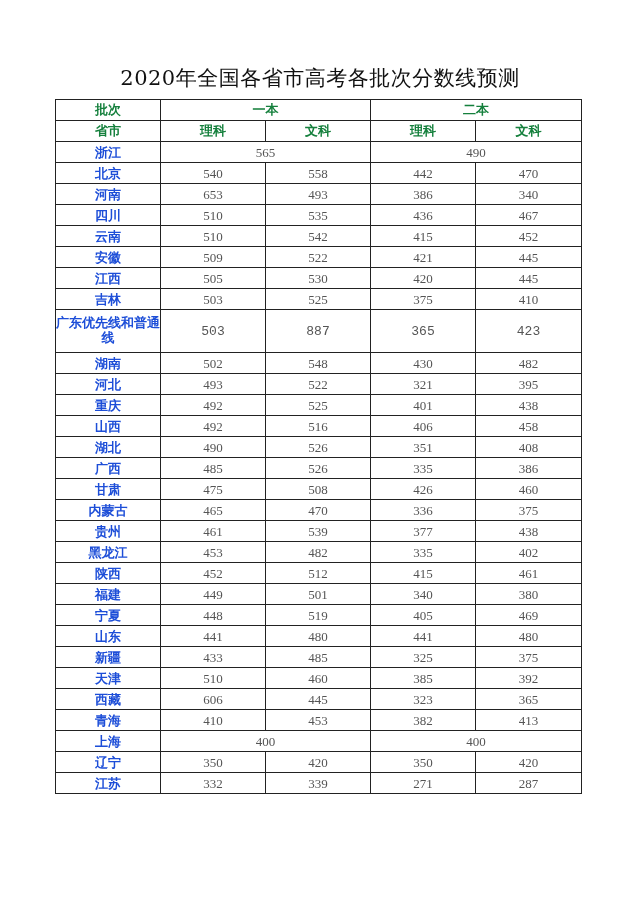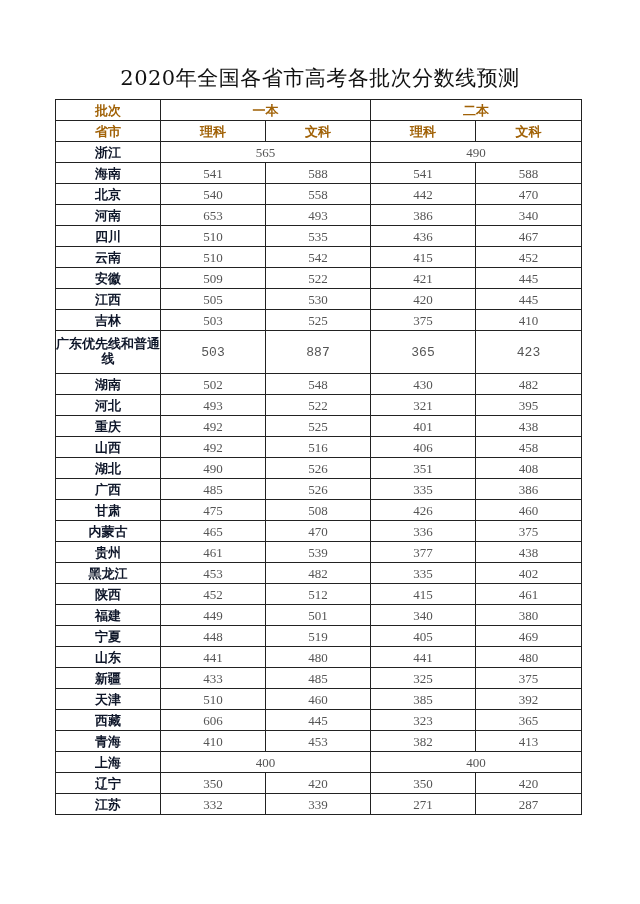--- a/index.html
+++ b/index.html
@@ -4,22 +4,22 @@
 <style>
   html, body { margin:0; padding:0; background:#ffffff; }
   body { width:640px; height:904px; position:relative; overflow:hidden;
          font-family: "DejaVu Serif", "Liberation Serif", serif; color:#222; }
   .title { position:absolute; left:0; top:64px; width:640px; text-align:center;
            font-size:21px; color:#111; letter-spacing:0.5px; }
   table.grid { position:absolute; left:55px; top:99px; width:526px;
                border-collapse:collapse; table-layout:fixed; }
   table.grid td { border:1.6px solid #222; height:20px; padding:0; text-align:center;
                   vertical-align:middle; font-size:13px; line-height:15px; }
-  td.hd { font-weight:bold; color:#a16207; font-family:Liberation Sans, sans-serif; font-size:12.5px; }
-  td.prov { font-weight:bold; color:#0f172a; font-family:"DejaVu Sans", sans-serif; font-size:12.5px; }
+  td.hd { font-weight:bold; color:#15803d; font-family:Liberation Mono, monospace; font-size:12.5px; }
+  td.prov { font-weight:bold; color:#1d4ed8; font-family:"DejaVu Sans", sans-serif; font-size:12.5px; }
   td.num { color:#555; font-family:"Liberation Serif", serif; font-size:14px; }
   tr.tall td { height:42px;font-family:Liberation Mono, monospace; }
 </style>
 </head>
 <body>
 
 <div class="title">2020年全国各省市高考各批次分数线预测</div>
 
 <table class="grid">
   <colgroup>
@@ -41,27 +41,20 @@
       <td class="hd">文科</td>
       <td class="hd">理科</td>
       <td class="hd">文科</td>
     </tr>
   <tr>
         <td class="prov">浙江</td>
         <td class="num" colspan="2">565</td>
         <td class="num" colspan="2">490</td>
       </tr>
       <tr>
-        <td class="prov">海南</td>
-        <td class="num">541</td>
-        <td class="num">588</td>
-        <td class="num">541</td>
-        <td class="num">588</td>
-      </tr>
-      <tr>
         <td class="prov">北京</td>
         <td class="num">540</td>
         <td class="num">558</td>
         <td class="num">442</td>
         <td class="num">470</td>
       </tr>
       <tr>
         <td class="prov">河南</td>
         <td class="num">653</td>
         <td class="num">493</td>

